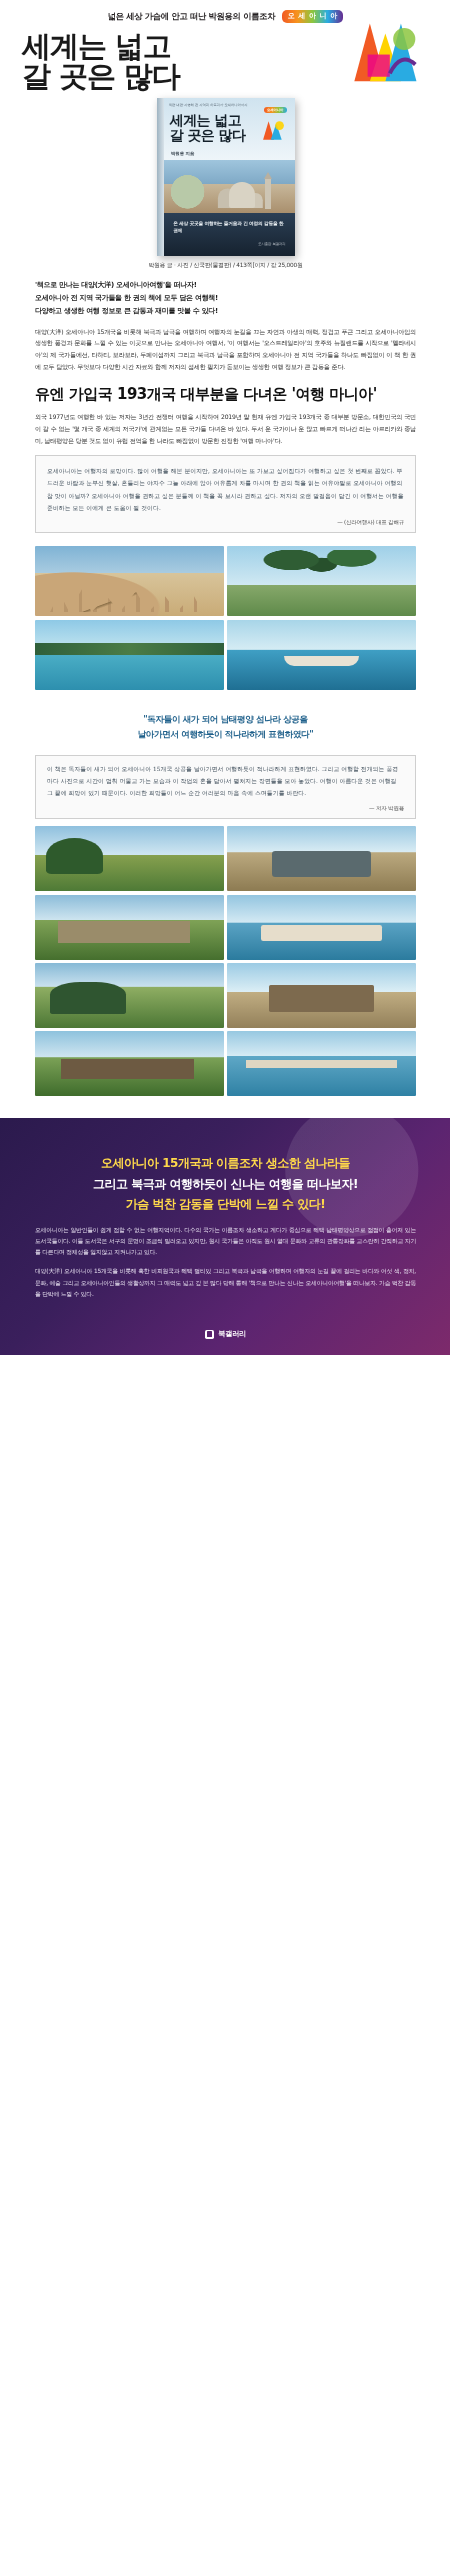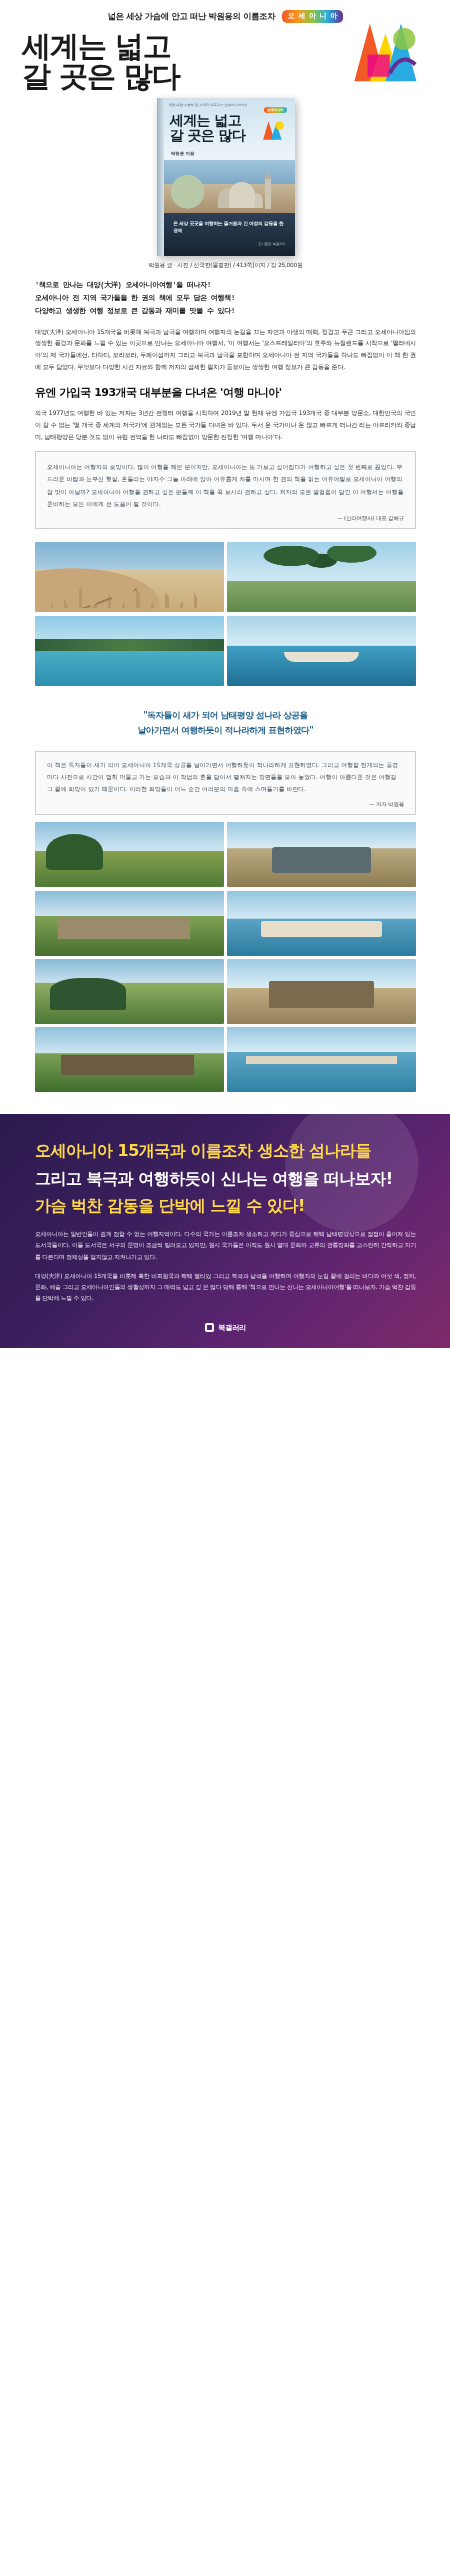--- a/index.html
+++ b/index.html
@@ -151,21 +151,21 @@
   }
   p.para {
     font-size: 6.1px;
     line-height: 1.95;
     letter-spacing: -0.2px;
     color: #2a2a2a;
     margin: 0 0 8.9px 0;
     text-align: justify;
   }
   h3.sub {
-    font-size: 11px;
+    font-size: 15px;
     font-weight: 900;
     letter-spacing: -0.5px;
     color: #111;
     margin: 12.2px 0 6.6px 0;
   }
 
   
   .hand-box {
     margin: 7.8px 0 5.5px 0;
     padding: 8.9px 11px 5.5px 11px;
@@ -273,38 +273,39 @@
   
   .footer {
     margin-top: 14.4px;
     background:
       radial-gradient(circle at 78% 22%, rgba(255,255,255,0.10) 0 66px, transparent 67px),
       linear-gradient(135deg,#2b1a4d 0%, #3a1f5c 35%, #5b2470 65%, #7d2a6b 100%);
     color: #ffffff;
     padding: 19px 35px 15.5px 35px;
   }
   .footer h2 {
-    margin: 4px 0 10px 0;
-    font-size: 16px;
+    margin: 16px 0 10px 0;
+    font-size: 12px;
     font-weight: 900;
     line-height: 1.7;
     letter-spacing: -0.5px;
     color: #ffd94a;
+    text-align: center;
   }
   .footer h2 .w { color:#ffffff; display:block; }
   .footer p {
     margin: 0 0 7.8px 0;
     font-size: 5.8px;
     line-height: 1.95;
     letter-spacing: -0.2px;
     color: #e9e3f2;
     text-align: justify;
   }
   .logo-row {
-    margin-top: 18px;
+    margin-top: 29px;
     display: flex; align-items: center; justify-content: center; gap: 4.4px;
   }
   .logo-mark { width: 8.9px; height: 8.9px; background:#ffffff; border-radius:1.7px; position:relative; }
   .logo-mark:after{ content:""; position:absolute; left:2.2px; top:1.7px; width:4.4px; height:5.5px; background:#5b2470; border-radius:0.6px;}
   .logo-text { font-size: 7.2px; font-weight: 800; letter-spacing: -0.3px; color:#ffffff; }
 </style>
 </head>
 <body>
 
 <div class="page">
@@ -351,21 +352,21 @@
       <div class="bk-band">
         <div class="bl1">온 세상 곳곳을 여행하는 즐거움과 긴 여정의 감동을 한 권에</div>
         <div class="bl2">도서출판 북갤러리</div>
       </div>
     </div>
   </div>
 
   <div class="credit">박원용 글 · 사진 / 신국판(물결판) / 413쪽[이지 / 값 25,000원</div>
 
   <div class="body-wrap">
-    <div class="lead" style="white-space:pre-line;font-family:Liberation Mono, monospace;">'책으로 만나는 대양(大洋) 오세아니아여행'을 떠나자!
+    <div class="lead" style="white-space:pre-line;">'책으로 만나는 대양(大洋) 오세아니아여행'을 떠나자!
 오세아니아 전 지역 국가들을 한 권의 책에 모두 담은 여행책!
 다양하고 생생한 여행 정보로 큰 감동과 재미를 맛볼 수 있다!</div>
     <p class="para">대양(大洋) 오세아니아 15개국을 비롯해 북극과 남극을 여행하며 여행자의 눈길을 끄는 자연과 야생의 매력, 정겹고 푸근 그리고 오세아니아임의 생생한 풍경과 문화를 느낄 수 있는 이곳으로 만나는 오세아니아 여행서, '이 여행서는 '오스트레일리아'의 호주와 뉴질랜드를 시작으로 '멜라네시아'의 제 국가들에선, 타하티, 보라보라, 두페이섬까지 그리고 북극과 남극을 포함하며 오세아니아 전 지역 국가들을 하나도 빠짐없이 이 책 한 권에 모두 담았다. 무엇보다 다양한 시간 자료와 함께 저자의 섬세한 필치가 돋보이는 생생한 여행 정보가 큰 감동을 준다.</p>
 
     <h3 class="sub">유엔 가입국 193개국 대부분을 다녀온 '여행 마니아'</h3>
     <p class="para">외국 1977년도 여행한 바 있는 저자는 3년간 전쟁터 여행을 시작하여 2019년 말 현재 유엔 가입국 193개국 중 대부분 방문소, 대한민국의 국민이 갈 수 없는 '몇 개국 중 세계의 저국가'에 관계없는 모든 국가들 다녀온 바 있다. 두서 운 국가이나 운 많고 빠르게 떠나간 리는 아르리카와 중남미, 남태평양은 당분 것도 없이 유럽 전역을 한 나라도 빠짐없이 방문한 진정한 '여행 마니아'다.</p>
 
     <div class="hand-box">
       <p>오세아니아는 여행자의 로망이다. 많이 여행을 해본 분이지만, 오세아니아는 또 가보고 싶어집다가 여행하고 싶은 첫 번째로 꼽았다. 부드러운 바람과 눈부신 햇살, 흔들리는 야자수 그늘 아래에 앉아 여유롭게 차를 마시며 한 권의 책을 읽는 여유야말로 오세아니아 여행의 참 맛이 아닐까? 오세아니아 여행을 권하고 싶은 분들께 이 책을 꼭 보시라 권하고 싶다. 저자의 오랜 발걸음이 담긴 이 여행서는 여행을 준비하는 모든 이에게 큰 도움이 될 것이다.</p>
       <div class="hand-sign">— (신라여행사) 대표 김해규</div>

